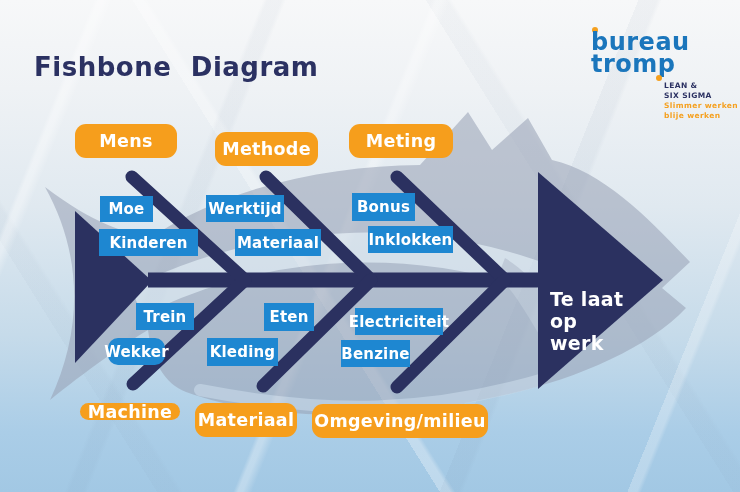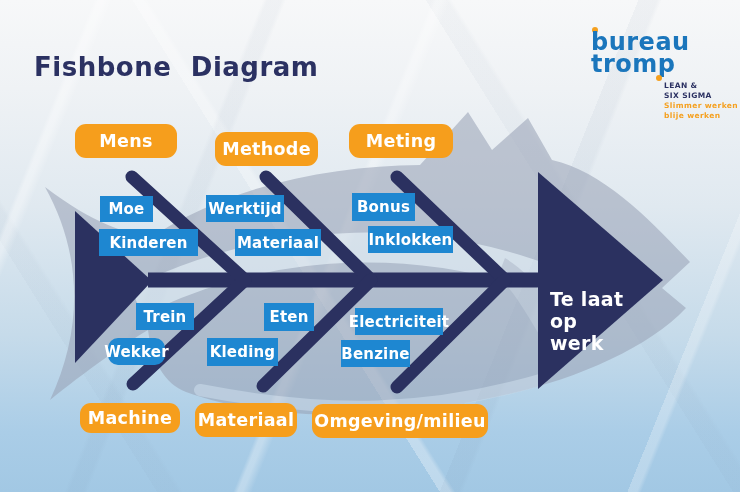--- a/index.html
+++ b/index.html
@@ -101,21 +101,21 @@
     <div class="sub navy" style="top:81px;">LEAN &amp;</div>
     <div class="sub navy" style="top:91px;">SIX SIGMA</div>
     <div class="sub orange" style="top:101px;">Slimmer werken</div>
     <div class="sub orange" style="top:111px;">blije werken</div>
   </div>
 
   <div class="cat" style="left:75px;top:124px;width:102px;height:34px;">Mens</div>
   <div class="cat" style="left:215px;top:132px;width:103px;height:34px;">Methode</div>
   <div class="cat" style="left:349px;top:124px;width:104px;height:34px;">Meting</div>
 
-  <div class="cat" style="left:80px;top:403px;width:100px;height:30px;">Machine</div>
+  <div class="cat" style="left:80px;top:403px;width:100px;height:17px;">Machine</div>
   <div class="cat" style="left:195px;top:403px;width:102px;height:34px;">Materiaal</div>
   <div class="cat" style="left:312px;top:404px;width:176px;height:34px;">Omgeving/milieu</div>
 
   <div class="cause" style="left:100px;top:196px;width:53px;height:26px;">Moe</div>
   <div class="cause" style="left:99px;top:229px;width:99px;height:27px;">Kinderen</div>
   <div class="cause" style="left:206px;top:195px;width:78px;height:27px;">Werktijd</div>
   <div class="cause" style="left:235px;top:229px;width:86px;height:27px;">Materiaal</div>
   <div class="cause" style="left:352px;top:193px;width:63px;height:28px;">Bonus</div>
   <div class="cause" style="left:368px;top:226px;width:85px;height:27px;">Inklokken</div>
 

